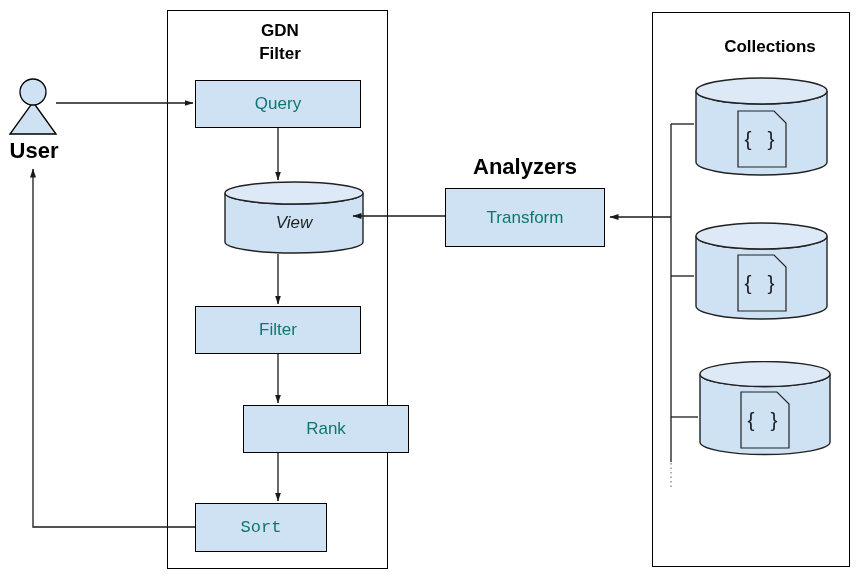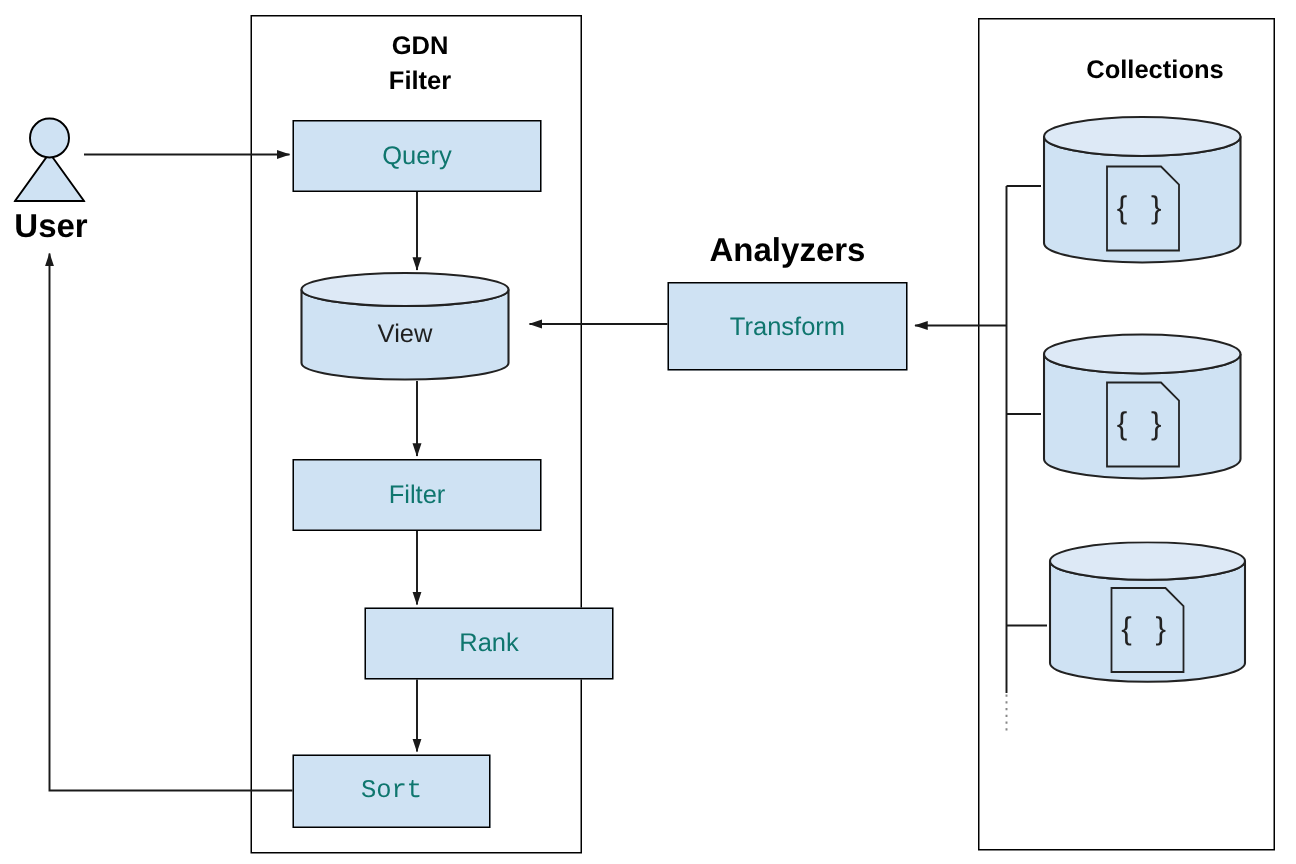--- a/index.html
+++ b/index.html
@@ -47,21 +47,21 @@
   <div class="free-label" style="left:3px;top:138px;width:62px;">User</div>
 
   <div class="container" style="left:167px;top:10px;width:219px;height:557px;"></div>
   <div class="container-title" style="left:180px;top:19px;width:200px;">
     <div>GDN</div>
     <div>Filter</div>
   </div>
 
   <div class="box" style="left:195px;top:80px;width:166px;height:48px;">Query</div>
 
-  <div class="cyl" style="left:200px;top:181px;width:140px;height:73px;">
+  <div class="cyl" style="left:224px;top:181px;width:140px;height:73px;font-style:italic;">
     <svg width="140" height="73" viewBox="0 0 140 73">
       <path d="M1,12 L1,61 A69,11 0 0 0 139,61 L139,12 A69,11 0 0 1 1,12 Z" fill="#cfe2f3" stroke="#222" stroke-width="1.4"></path>
       <ellipse cx="70" cy="12" rx="69" ry="11" fill="#dde9f6" stroke="#222" stroke-width="1.4"></ellipse>
     </svg>
     <div class="cyl-label">View</div>
   </div>
 
   <div class="box" style="left:195px;top:306px;width:166px;height:48px;">Filter</div>
   <div class="box" style="left:195px;top:405px;width:166px;height:48px;margin-left:48px;">Rank</div>
   <div class="box" style="left:195px;top:503px;width:132px;height:49px;font-family:Liberation Mono, monospace;">Sort</div>

